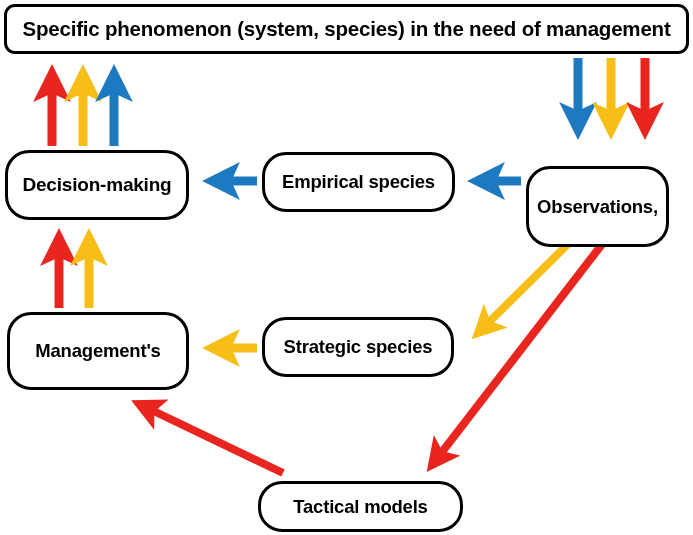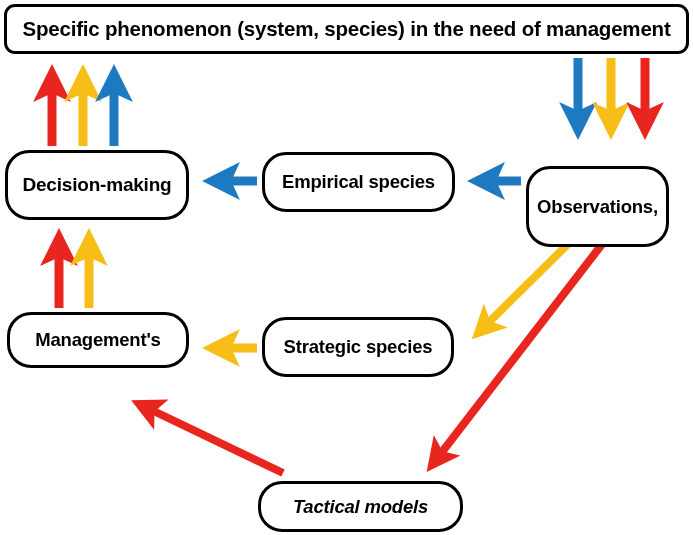--- a/index.html
+++ b/index.html
@@ -45,31 +45,30 @@
   #node-empirical {
     left: 262px;  top: 152px;  width: 193px;  height: 60px;
     font-size: 18.5px;
   }
   #node-observations {
     left: 526px;  top: 152px;  width: 143px;  height: 81px;
     font-size: 18.5px;
     margin-top: 14px;
   }
   #node-management {
-    left: 7px;  top: 312px;  width: 182px;  height: 56px;
+    left: 7px;  top: 312px;  width: 182px;  height: 78px;
     font-size: 18.5px;
   }
   #node-strategic {
     left: 262px;  top: 317px;  width: 192px;  height: 60px;
     font-size: 18.5px;
   }
   #node-tactical {
     left: 258px;  top: 481px;  width: 205px;  height: 51px;
     font-size: 18.5px;
-    font-style: italic;
   }
   svg#arrow-layer {
     position: absolute;
     left: 0;  top: 0;
     width: 693px;  height: 535px;
     z-index: 1;
   }
   .arrow-path {
     fill: none;
     stroke-linecap: butt;

